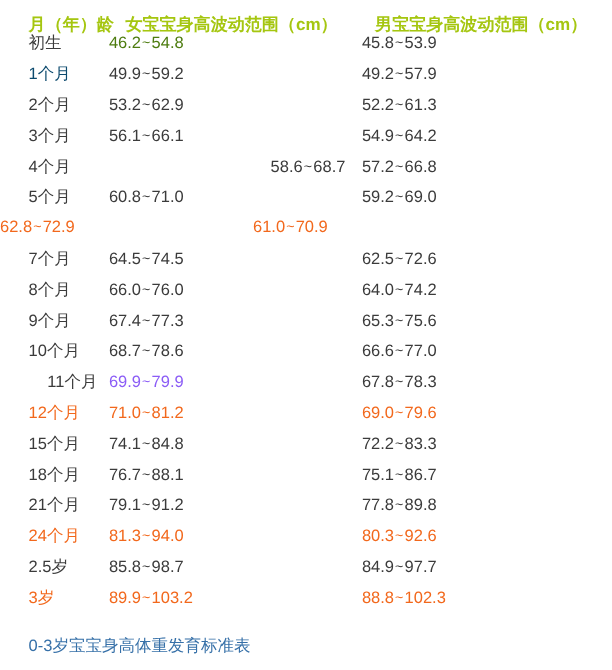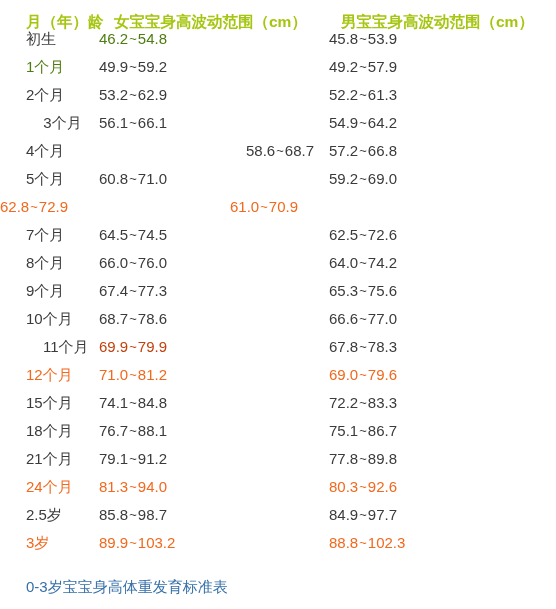--- a/index.html
+++ b/index.html
@@ -109,31 +109,31 @@
       <div class="cell c-male" style="color: rgb(165, 198, 16);">男宝宝身高波动范围（cm）</div>
     </div>
 
     <div id="rows-container">
         <div class="row data-row">
           <div class="cell c-age" style="color: rgb(59, 59, 59);">初生</div>
           <div class="cell c-male" style="color: #4d7c0f;"><span>46.2</span><span class="tilde">~</span><span>54.8</span></div>
           <div class="cell c-female" style="color: rgb(59, 59, 59);"><span>45.8</span><span class="tilde">~</span><span>53.9</span></div>
         </div>
         <div class="row data-row">
-          <div class="cell c-age" style="color: #4d7c0f;">1个月</div>
+          <div class="cell c-age" style="color: #0c4a6e;">1个月</div>
           <div class="cell c-male" style="color: rgb(59, 59, 59);"><span>49.9</span><span class="tilde">~</span><span>59.2</span></div>
           <div class="cell c-female" style="color: rgb(59, 59, 59);"><span>49.2</span><span class="tilde">~</span><span>57.9</span></div>
         </div>
         <div class="row data-row">
           <div class="cell c-age" style="color: rgb(59, 59, 59);">2个月</div>
           <div class="cell c-male" style="color: rgb(59, 59, 59);"><span>53.2</span><span class="tilde">~</span><span>62.9</span></div>
           <div class="cell c-female" style="color: rgb(59, 59, 59);"><span>52.2</span><span class="tilde">~</span><span>61.3</span></div>
         </div>
         <div class="row data-row">
-          <div class="cell c-age" style="color: rgb(59, 59, 59); text-align: center;">3个月</div>
+          <div class="cell c-age" style="color: rgb(59, 59, 59);">3个月</div>
           <div class="cell c-male" style="color: rgb(59, 59, 59);"><span>56.1</span><span class="tilde">~</span><span>66.1</span></div>
           <div class="cell c-female" style="color: rgb(59, 59, 59);"><span>54.9</span><span class="tilde">~</span><span>64.2</span></div>
         </div>
         <div class="row data-row">
           <div class="cell c-age" style="color: rgb(59, 59, 59);">4个月</div>
           <div class="cell c-male" style="color: rgb(59, 59, 59); text-align: right;"><span>58.6</span><span class="tilde">~</span><span>68.7</span></div>
           <div class="cell c-female" style="color: rgb(59, 59, 59);"><span>57.2</span><span class="tilde">~</span><span>66.8</span></div>
         </div>
         <div class="row data-row">
           <div class="cell c-age" style="color: rgb(59, 59, 59);">5个月</div>
@@ -159,21 +159,21 @@
           <div class="cell c-male" style="color: rgb(59, 59, 59);"><span>67.4</span><span class="tilde">~</span><span>77.3</span></div>
           <div class="cell c-female" style="color: rgb(59, 59, 59);"><span>65.3</span><span class="tilde">~</span><span>75.6</span></div>
         </div>
         <div class="row data-row">
           <div class="cell c-age" style="color: rgb(59, 59, 59);">10个月</div>
           <div class="cell c-male" style="color: rgb(59, 59, 59);"><span>68.7</span><span class="tilde">~</span><span>78.6</span></div>
           <div class="cell c-female" style="color: rgb(59, 59, 59);"><span>66.6</span><span class="tilde">~</span><span>77.0</span></div>
         </div>
         <div class="row data-row">
           <div class="cell c-age" style="color: rgb(59, 59, 59); padding-left: 43px;">11个月</div>
-          <div class="cell c-male" style="color: #c2410c;"><span>69.9</span><span class="tilde">~</span><span>79.9</span></div>
+          <div class="cell c-male" style="color: #8b5cf6;"><span>69.9</span><span class="tilde">~</span><span>79.9</span></div>
           <div class="cell c-female" style="color: rgb(59, 59, 59);"><span>67.8</span><span class="tilde">~</span><span>78.3</span></div>
         </div>
         <div class="row data-row hl">
           <div class="cell c-age" style="color: rgb(242, 104, 28);">12个月</div>
           <div class="cell c-male" style="color: rgb(242, 104, 28);"><span>71.0</span><span class="tilde">~</span><span>81.2</span></div>
           <div class="cell c-female" style="color: rgb(242, 104, 28);"><span>69.0</span><span class="tilde">~</span><span>79.6</span></div>
         </div>
         <div class="row data-row">
           <div class="cell c-age" style="color: rgb(59, 59, 59);">15个月</div>
           <div class="cell c-male" style="color: rgb(59, 59, 59);"><span>74.1</span><span class="tilde">~</span><span>84.8</span></div>

